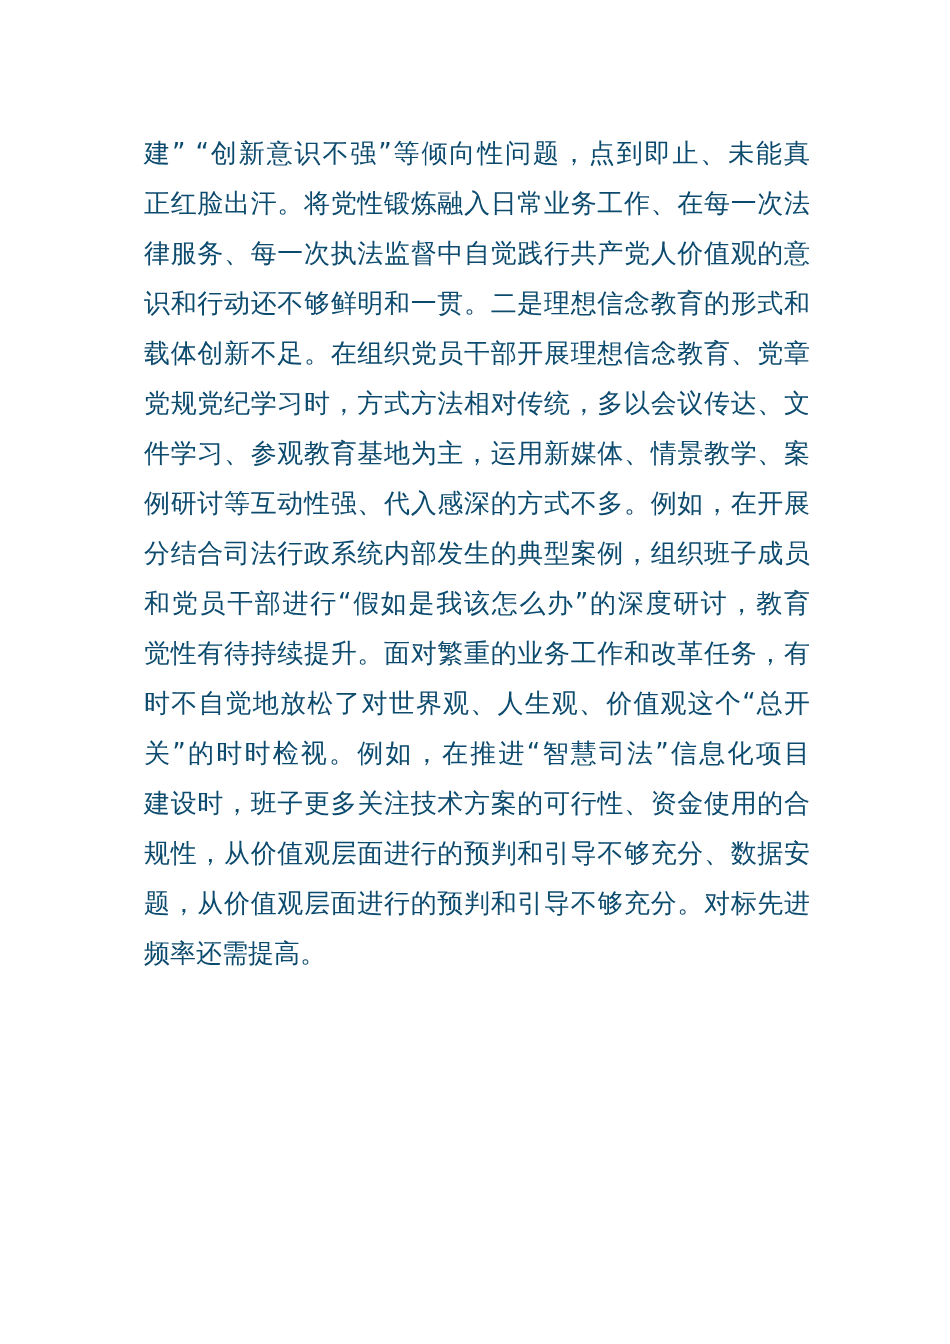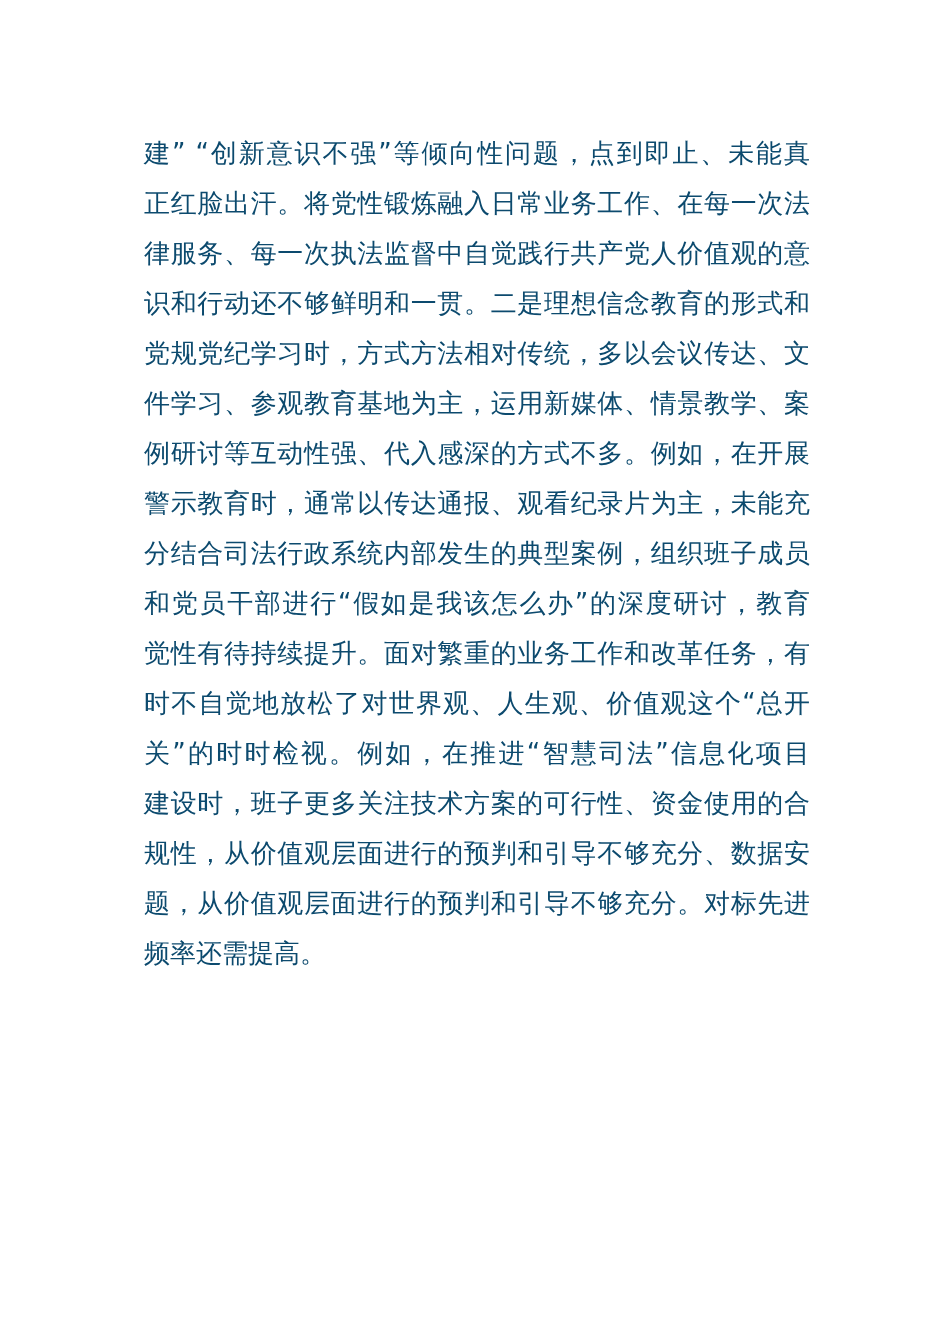--- a/index.html
+++ b/index.html
@@ -46,24 +46,24 @@
   </style>
 </head>
 <body>
 
 <div class="page">
   <div class="body-text">
     <span class="line">建” “创新意识不强”等倾向性问题，点到即止、未能真</span>
     <span class="line">正红脸出汗。将党性锻炼融入日常业务工作、在每一次法</span>
     <span class="line">律服务、每一次执法监督中自觉践行共产党人价值观的意</span>
     <span class="line">识和行动还不够鲜明和一贯。二是理想信念教育的形式和</span>
+    <span class="line">载体创新不足。在组织党员干部开展理想信念教育、党章</span>
     <span class="line">党规党纪学习时，方式方法相对传统，多以会议传达、文</span>
     <span class="line">件学习、参观教育基地为主，运用新媒体、情景教学、案</span>
     <span class="line">例研讨等互动性强、代入感深的方式不多。例如，在开展</span>
-    <span class="line">警示教育时，通常以传达通报、观看纪录片为主，未能充</span>
     <span class="line">分结合司法行政系统内部发生的典型案例，组织班子成员</span>
     <span class="line">和党员干部进行“假如是我该怎么办”的深度研讨，教育</span>
     <span class="line">觉性有待持续提升。面对繁重的业务工作和改革任务，有</span>
     <span class="line">时不自觉地放松了对世界观、人生观、价值观这个“总开</span>
     <span class="line">关”的时时检视。例如，在推进“智慧司法”信息化项目</span>
     <span class="line">建设时，班子更多关注技术方案的可行性、资金使用的合</span>
     <span class="line">规性，从价值观层面进行的预判和引导不够充分、数据安</span>
     <span class="line">题，从价值观层面进行的预判和引导不够充分。对标先进</span>
     <span class="line last">频率还需提高。</span>
   </div>

